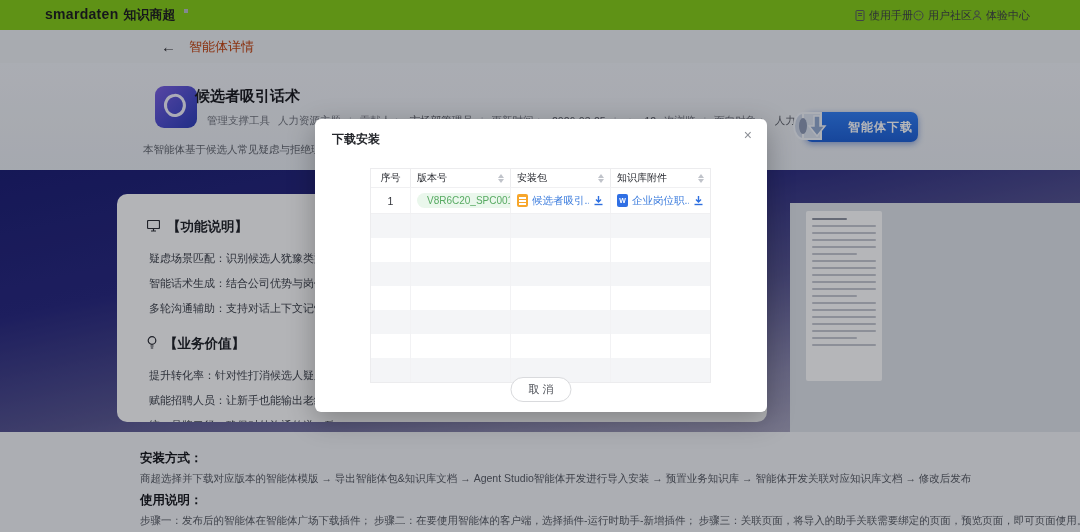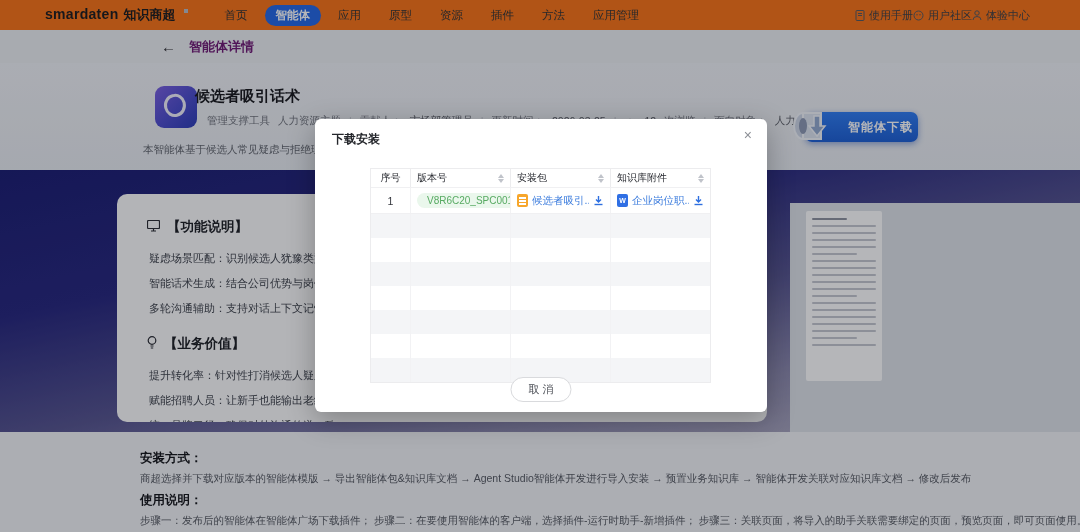--- a/index.html
+++ b/index.html
@@ -1,36 +1,36 @@
 <!DOCTYPE html>
 <html><head>
 <meta charset="utf-8">
 <style>
   * { margin:0; padding:0; box-sizing:border-box; }
   html,body { width:1080px; height:532px; }
   body { font-family:"Liberation Sans","DejaVu Sans",sans-serif; background:#888; }
   .screen { position:relative; width:1080px; height:532px; overflow:hidden; background:#fff; }
 
   
-  .nav { position:relative; height:30px; background:#f97316; display:flex; align-items:center; padding:0 50px 0 45px; }
+  .nav { position:relative; height:30px; background:#84cc16; display:flex; align-items:center; padding:0 50px 0 45px; }
   .logo { display:flex; align-items:baseline; gap:5px; cursor:pointer; }
   .logo-en { font-size:14px; font-weight:700; color:#1c1c1e; letter-spacing:.3px; }
   .logo-cn { font-size:13px; font-weight:700; color:#1c1c1e; }
   .logo-sup { width:4px; height:4px; background:#b9bdc6; display:inline-block; margin-left:3px; transform:translateY(-6px); }
   .menu { display:flex; align-items:center; gap:6px; margin-left:26px; }
   .menu-item { font-size:11.5px; color:#333; padding:3px 11px; border-radius:12px; cursor:pointer; white-space:nowrap; }
   .menu-item.active { background:#2468e5; color:#fff; font-weight:700; }
   .nav-right { margin-left:auto; display:flex; align-items:center; }
   .nav-right .nr-item { display:flex; align-items:center; gap:4px; font-size:11px; color:#3d3f45; cursor:pointer; white-space:nowrap; }
   .nr-icon svg { display:block; }
 
   
   .page-header { height:33px; background:#edeff3; display:flex; align-items:center; padding-left:161px; gap:13px; }
   .back-arrow { font-size:15px; color:#2d2d30; cursor:pointer; line-height:1; }
-  .page-title { font-size:13px; font-weight:700; color:#701a75; }
+  .page-title { font-size:13px; font-weight:400; color:#c2410c; }
 
   
   .hero { position:relative; height:107px; background:linear-gradient(180deg,#f0f2f6 0%,#e9ecf1 100%); }
   .avatar { position:absolute; left:155px; top:23px; width:42px; height:42px; border-radius:9px;
             background:linear-gradient(135deg,#7a5fe0 0%,#4b4ccc 55%,#2c3cb6 100%); }
   .avatar-ring { position:absolute; left:9px; top:8px; width:22px; height:23px; border:3px solid rgba(255,255,255,.92);
                  border-radius:50% 46% 52% 48%; transform:rotate(-14deg); }
   .agent-title { position:absolute; left:195px; top:24px; font-size:15px; font-weight:700; color:#17181c; }
   .meta { position:absolute; left:207px; top:51px; display:flex; align-items:center; gap:8px; font-size:10.5px; color:#70737b; white-space:nowrap; }
   .meta .sep { color:#c3c6cd; }
@@ -100,30 +100,20 @@
 <body>
 
 <div class="screen">
 
   <div class="nav">
     <div class="logo">
       <span class="logo-en"><b>smardaten</b></span>
       <span class="logo-cn">知识商超</span>
       <span class="logo-sup"></span>
     </div>
-    <div class="menu">
-      <span class="menu-item">首页</span>
-      <span class="menu-item active">智能体</span>
-      <span class="menu-item">应用</span>
-      <span class="menu-item">原型</span>
-      <span class="menu-item">资源</span>
-      <span class="menu-item">插件</span>
-      <span class="menu-item">方法</span>
-      <span class="menu-item">应用管理</span>
-    </div>
     <div class="nav-right">
       <span class="nr-item">
         <span class="nr-icon">
           <svg width="10" height="11" viewBox="0 0 10 11">
               <rect x="1" y="0.5" width="8" height="10" rx="1" fill="none" stroke="#55585f" stroke-width="1"></rect>
               <line x1="3" y1="3.5" x2="7" y2="3.5" stroke="#55585f"></line>
               <line x1="3" y1="5.5" x2="7" y2="5.5" stroke="#55585f"></line>
             </svg>
         </span>
         <span>使用手册</span>

